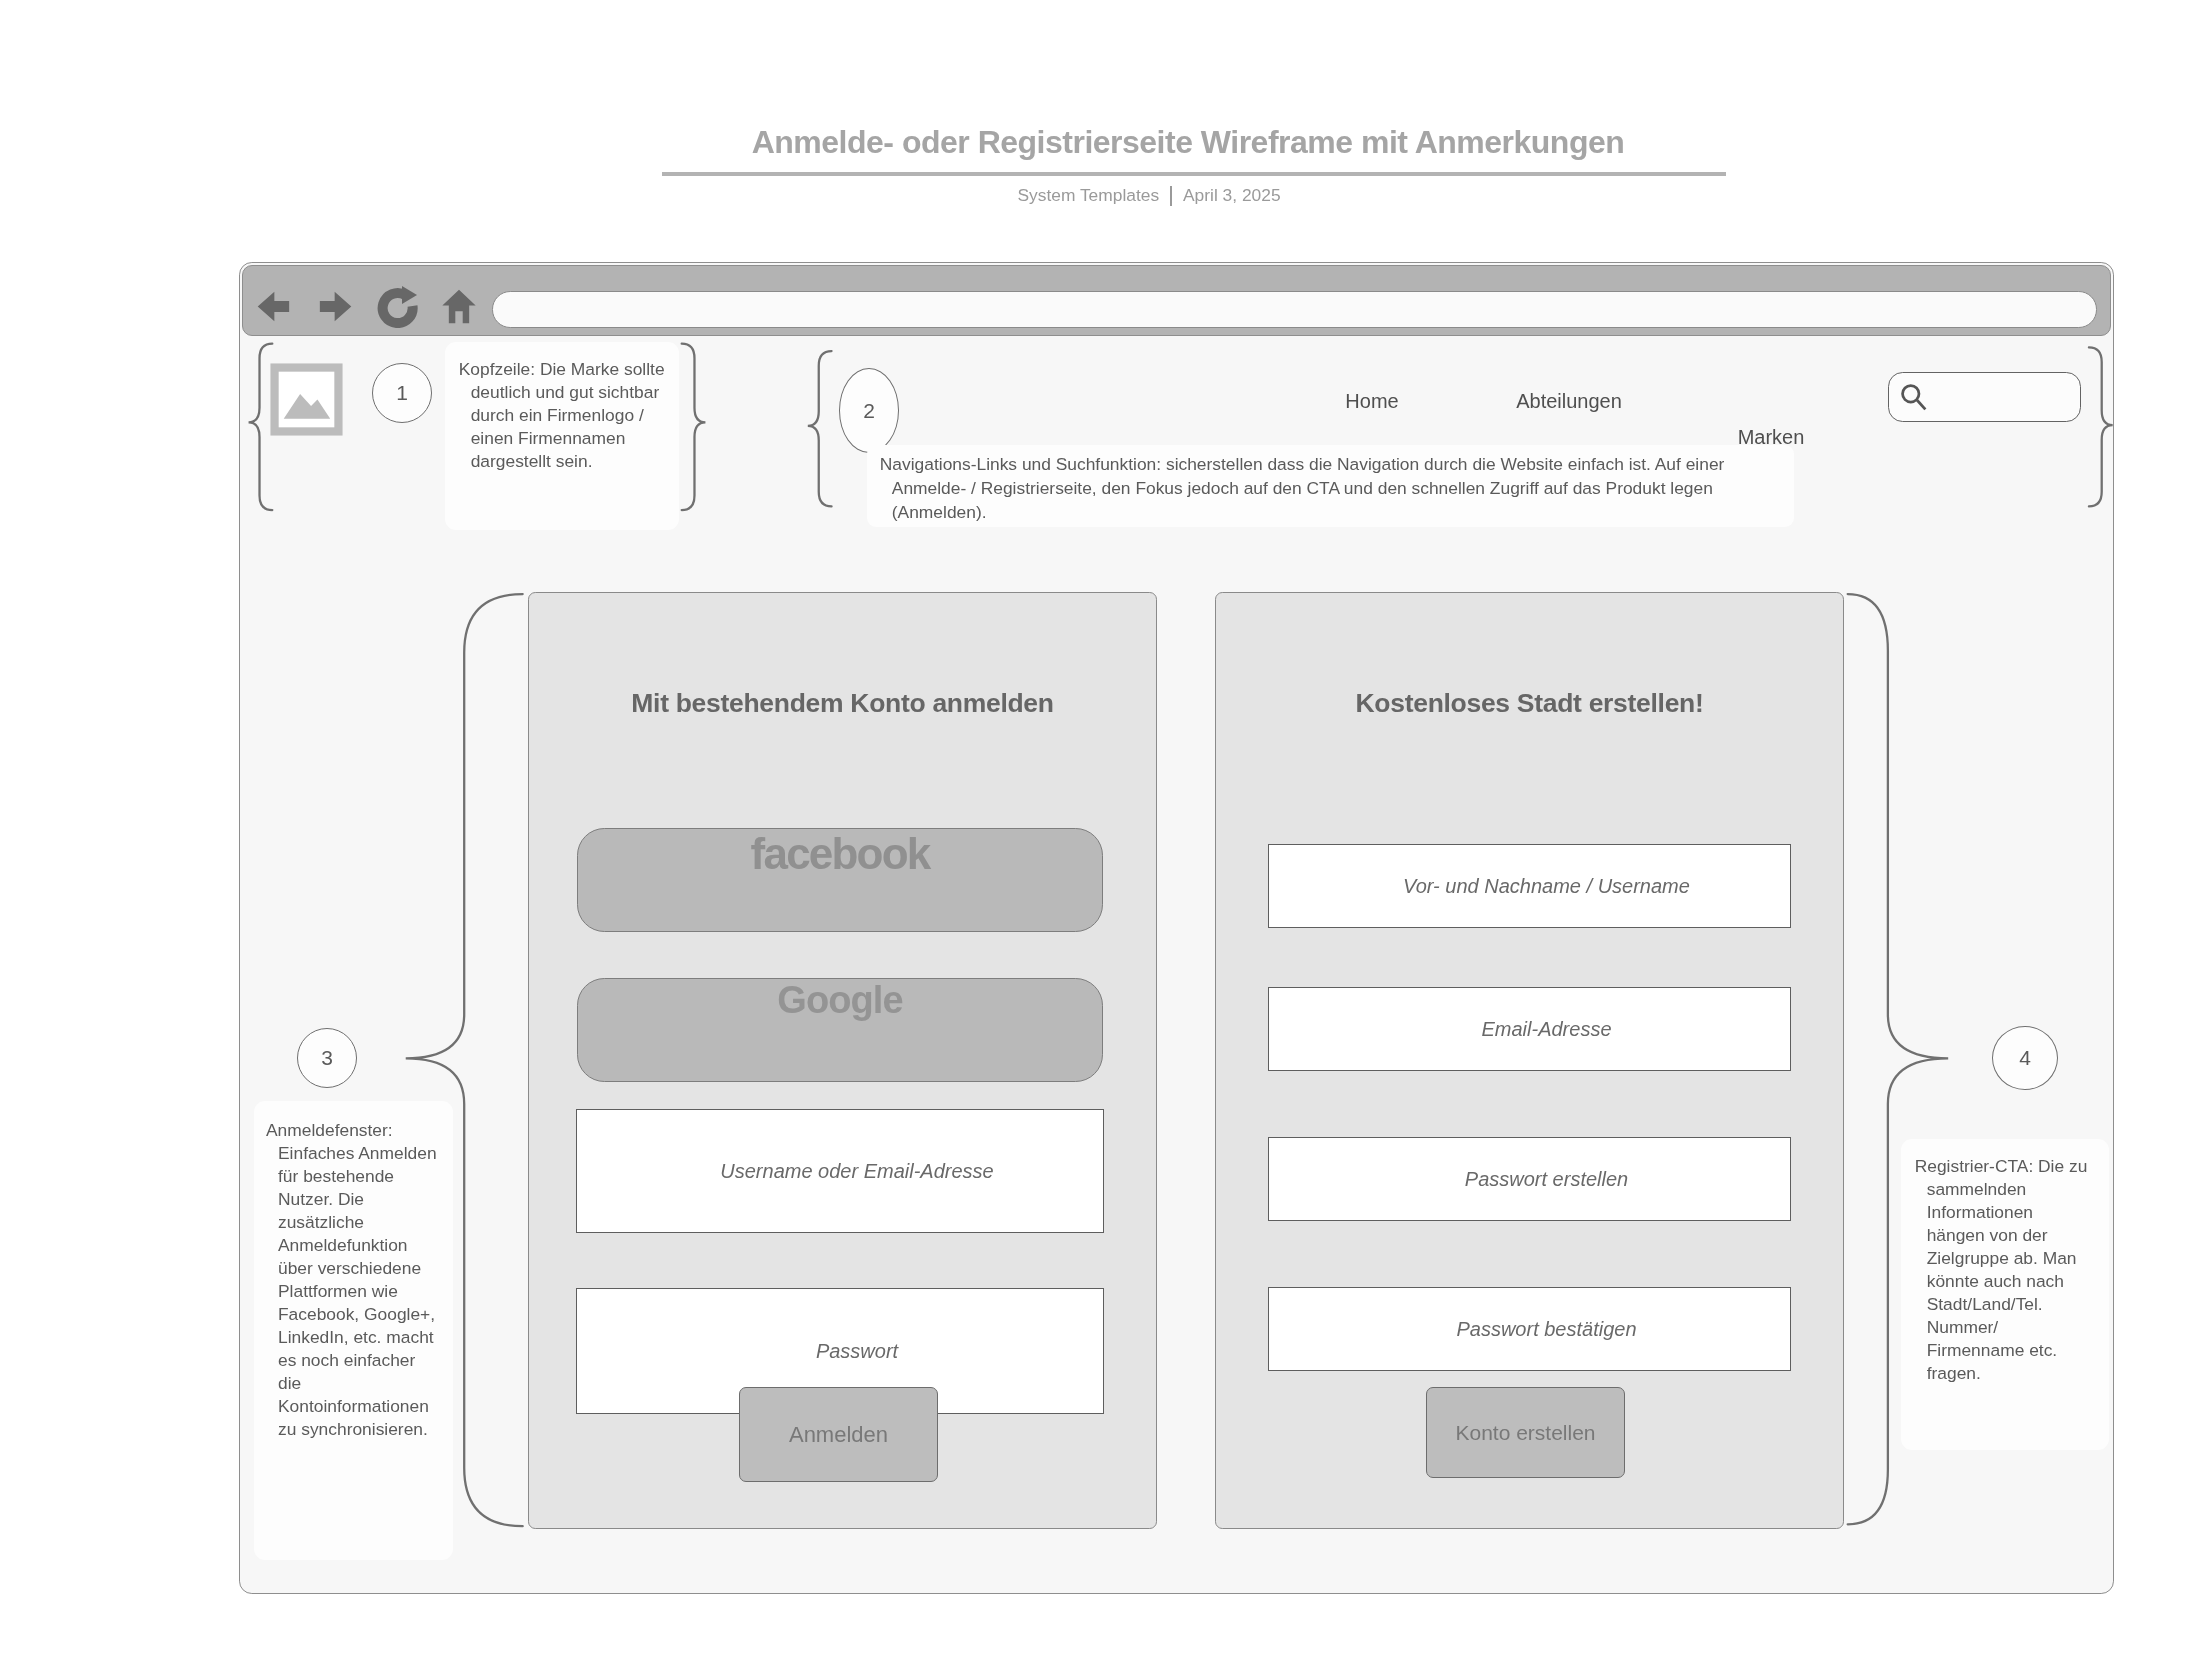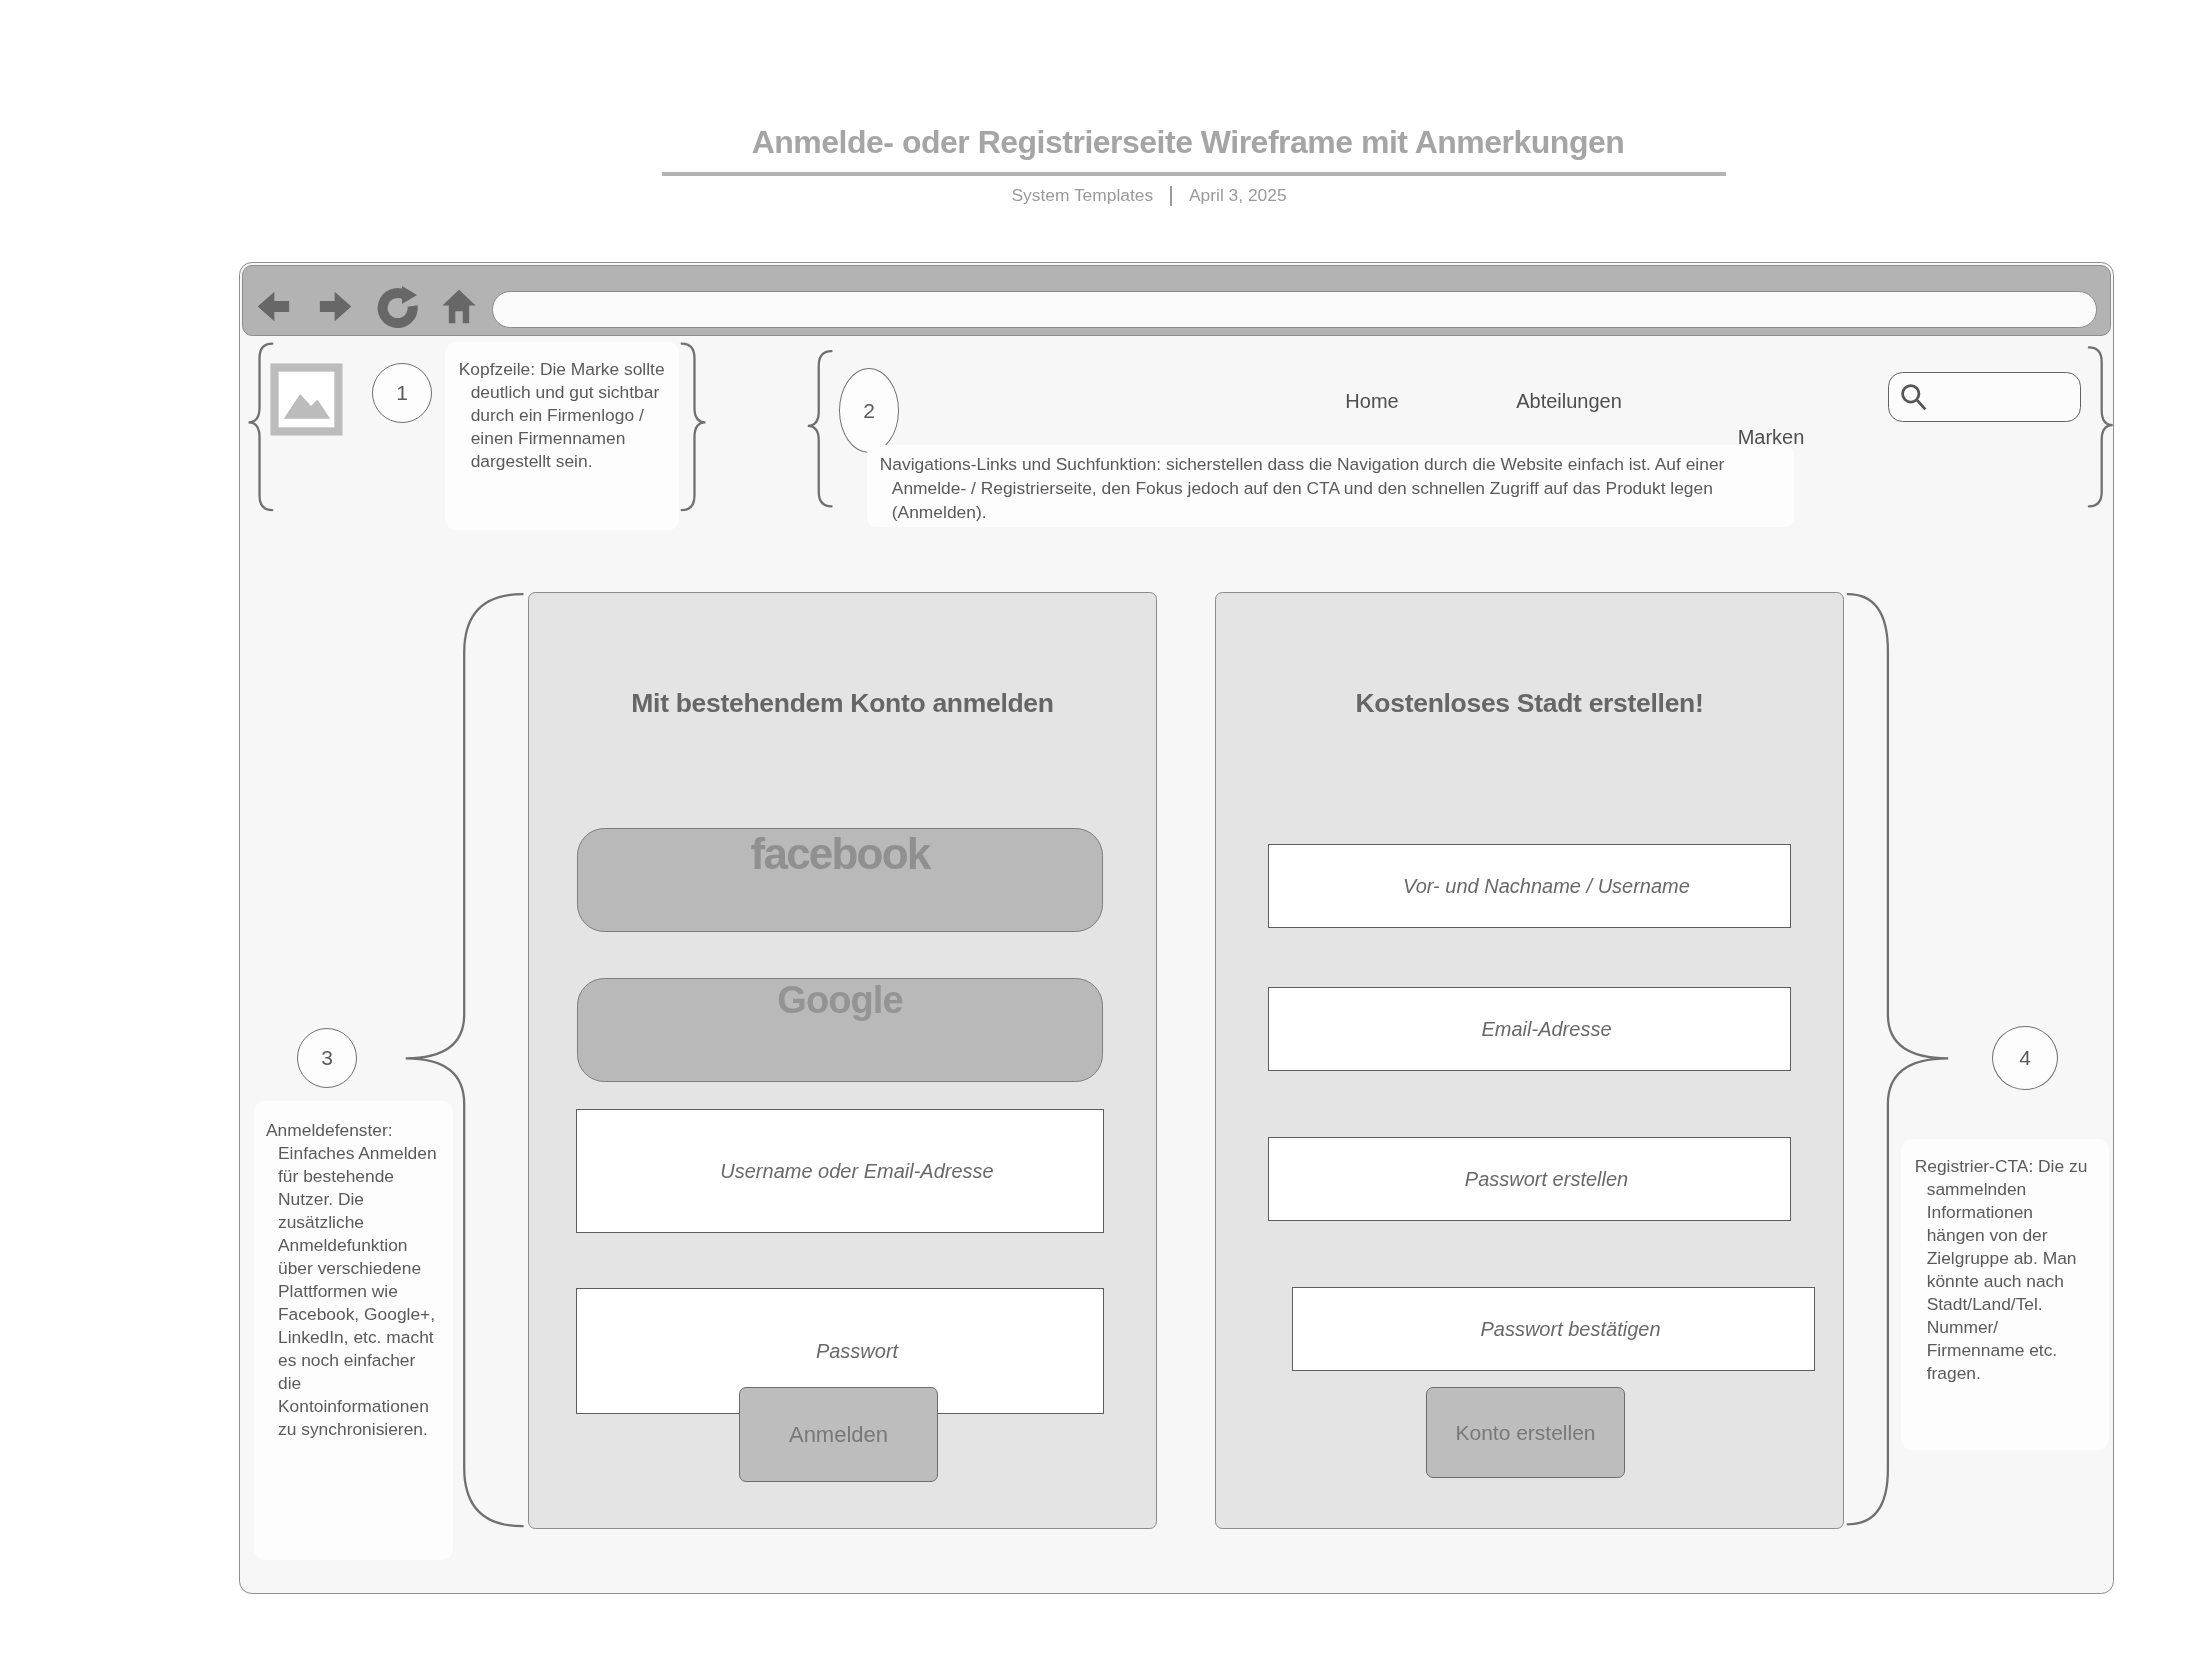--- a/index.html
+++ b/index.html
@@ -9,21 +9,21 @@
   }
   .abs{position:absolute;}
 
   
   .page-title{
     left:640px;top:124px;width:1096px;text-align:center;
     font-size:32px;font-weight:bold;letter-spacing:-0.5px;color:#a5a5a5;
   }
   .title-rule{left:662px;top:172px;width:1064px;height:3.7px;background:#b3b3b3;}
   .meta-row{
-    left:875px;top:185px;width:548px;display:flex;justify-content:center;align-items:center;gap:17px;
+    left:875px;top:185px;width:548px;display:flex;justify-content:center;align-items:center;gap:11px;
     font-size:17.4px;color:#9a9a9a;
   }
   .meta-divider{width:1.8px;height:20px;background:#9a9a9a;}
 
   
   .browser{
     left:239px;top:262px;width:1875px;height:1332px;background:#f7f7f7;
     border:1.8px solid #8e8e8e;border-radius:12.8px;box-sizing:border-box;
   }
   .topbar{
@@ -173,21 +173,21 @@
   <div class="abs submit-btn" style="left:739px;top:1387px;width:199px;height:95px;">
     <span>Anmelden</span>
   </div>
 
   <div class="abs panel" style="left:1215px;top:592px;width:629px;height:937px;">
     <div class="panel-heading">Kostenloses Stadt erstellen!</div>
   </div>
   <input class="wire-input lg" style="left: 1268px; top: 844px; width: 523px; height: 84px;" placeholder="Vor- und Nachname / Username">
   <input class="wire-input lg" style="left: 1268px; top: 987px; width: 523px; height: 84px;" placeholder="Email-Adresse">
   <input class="wire-input lg" style="left: 1268px; top: 1137px; width: 523px; height: 84px;" placeholder="Passwort erstellen">
-  <input class="wire-input lg" style="left: 1268px; top: 1287px; width: 523px; height: 84px; margin-left: 24px;" placeholder="Passwort bestätigen">
+  <input class="wire-input lg" style="left: 1268px; top: 1287px; width: 523px; height: 84px;" placeholder="Passwort bestätigen">
   <div class="abs submit-btn" style="left:1426px;top:1387px;width:199px;height:91px;font-size:21px;">
     <span>Konto erstellen</span>
   </div>
 
   <div class="abs num-circle" style="left:297px;top:1028px;width:60px;height:60px;">
     <span>3</span>
   </div>
   <div class="abs note-card" style="left:254px;top:1101px;width:199px;height:459px;padding:18.3px 12px;line-height:23px;">
     <div class="note-text">Anmeldefenster: Einfaches Anmelden für bestehende Nutzer. Die zusätzliche Anmeldefunktion über verschiedene Plattformen wie Facebook, Google+, LinkedIn, etc. macht es noch einfacher die Kontoinformationen zu synchronisieren.</div>
   </div>

